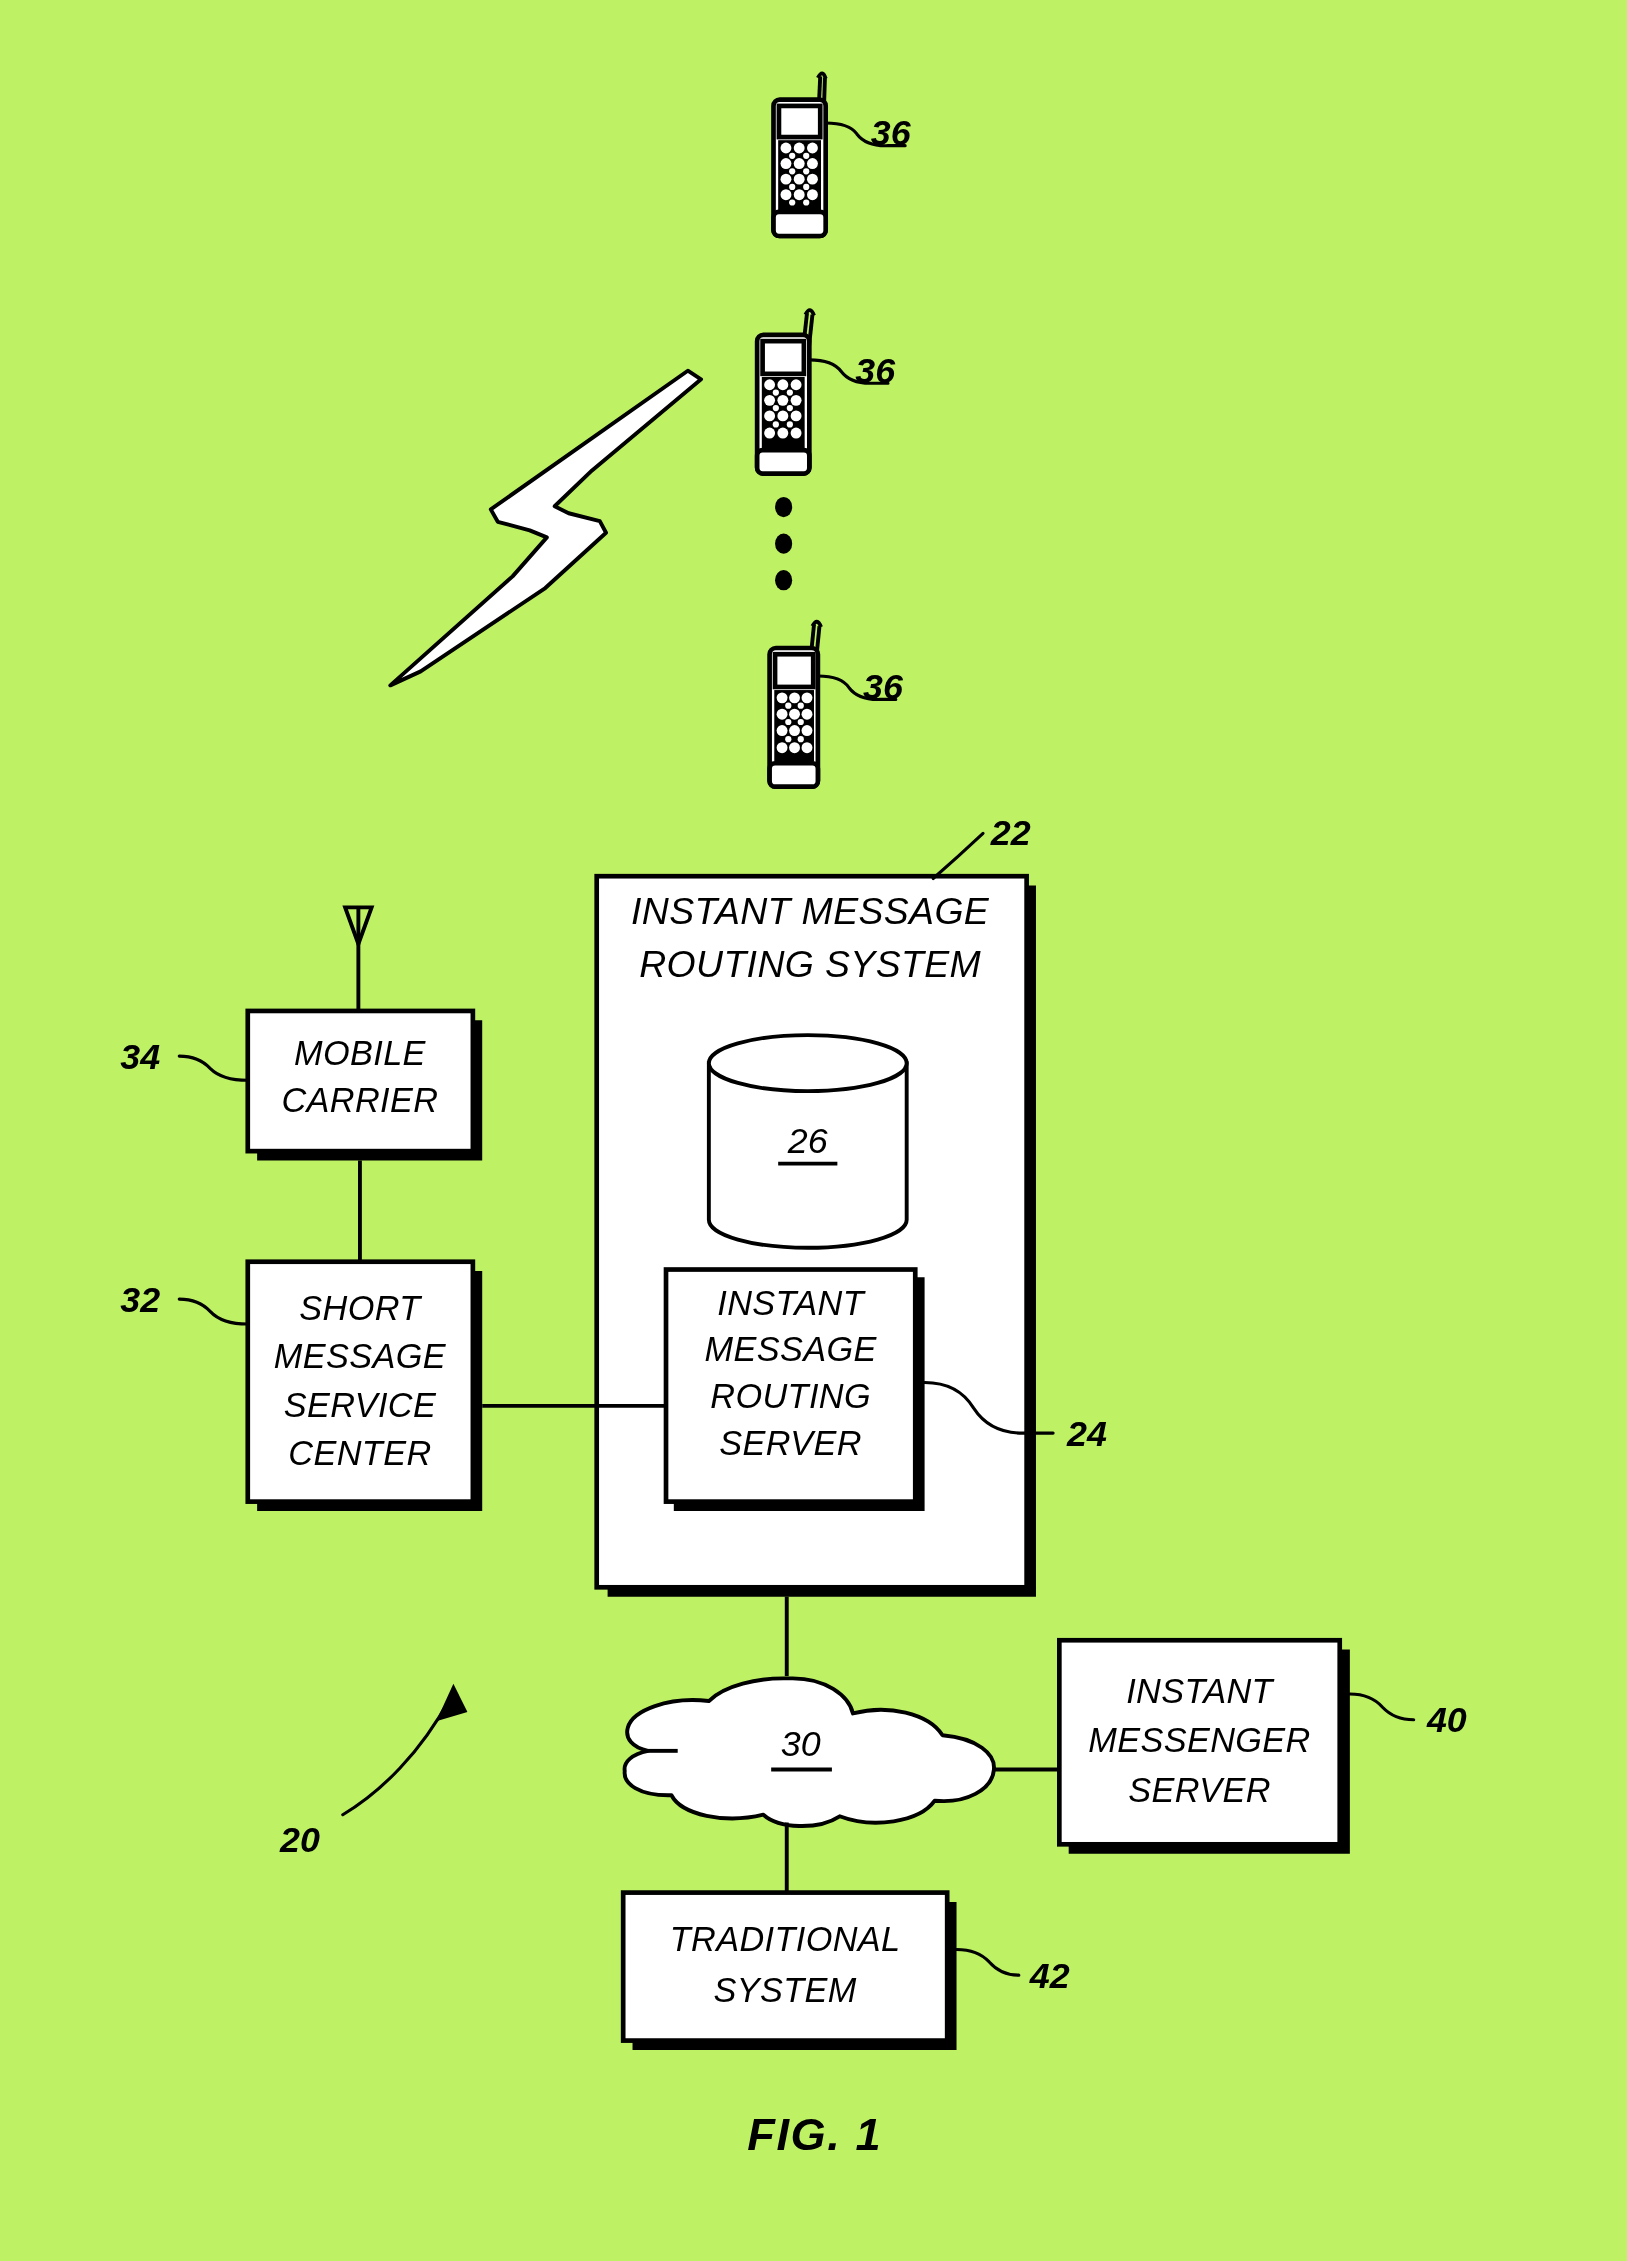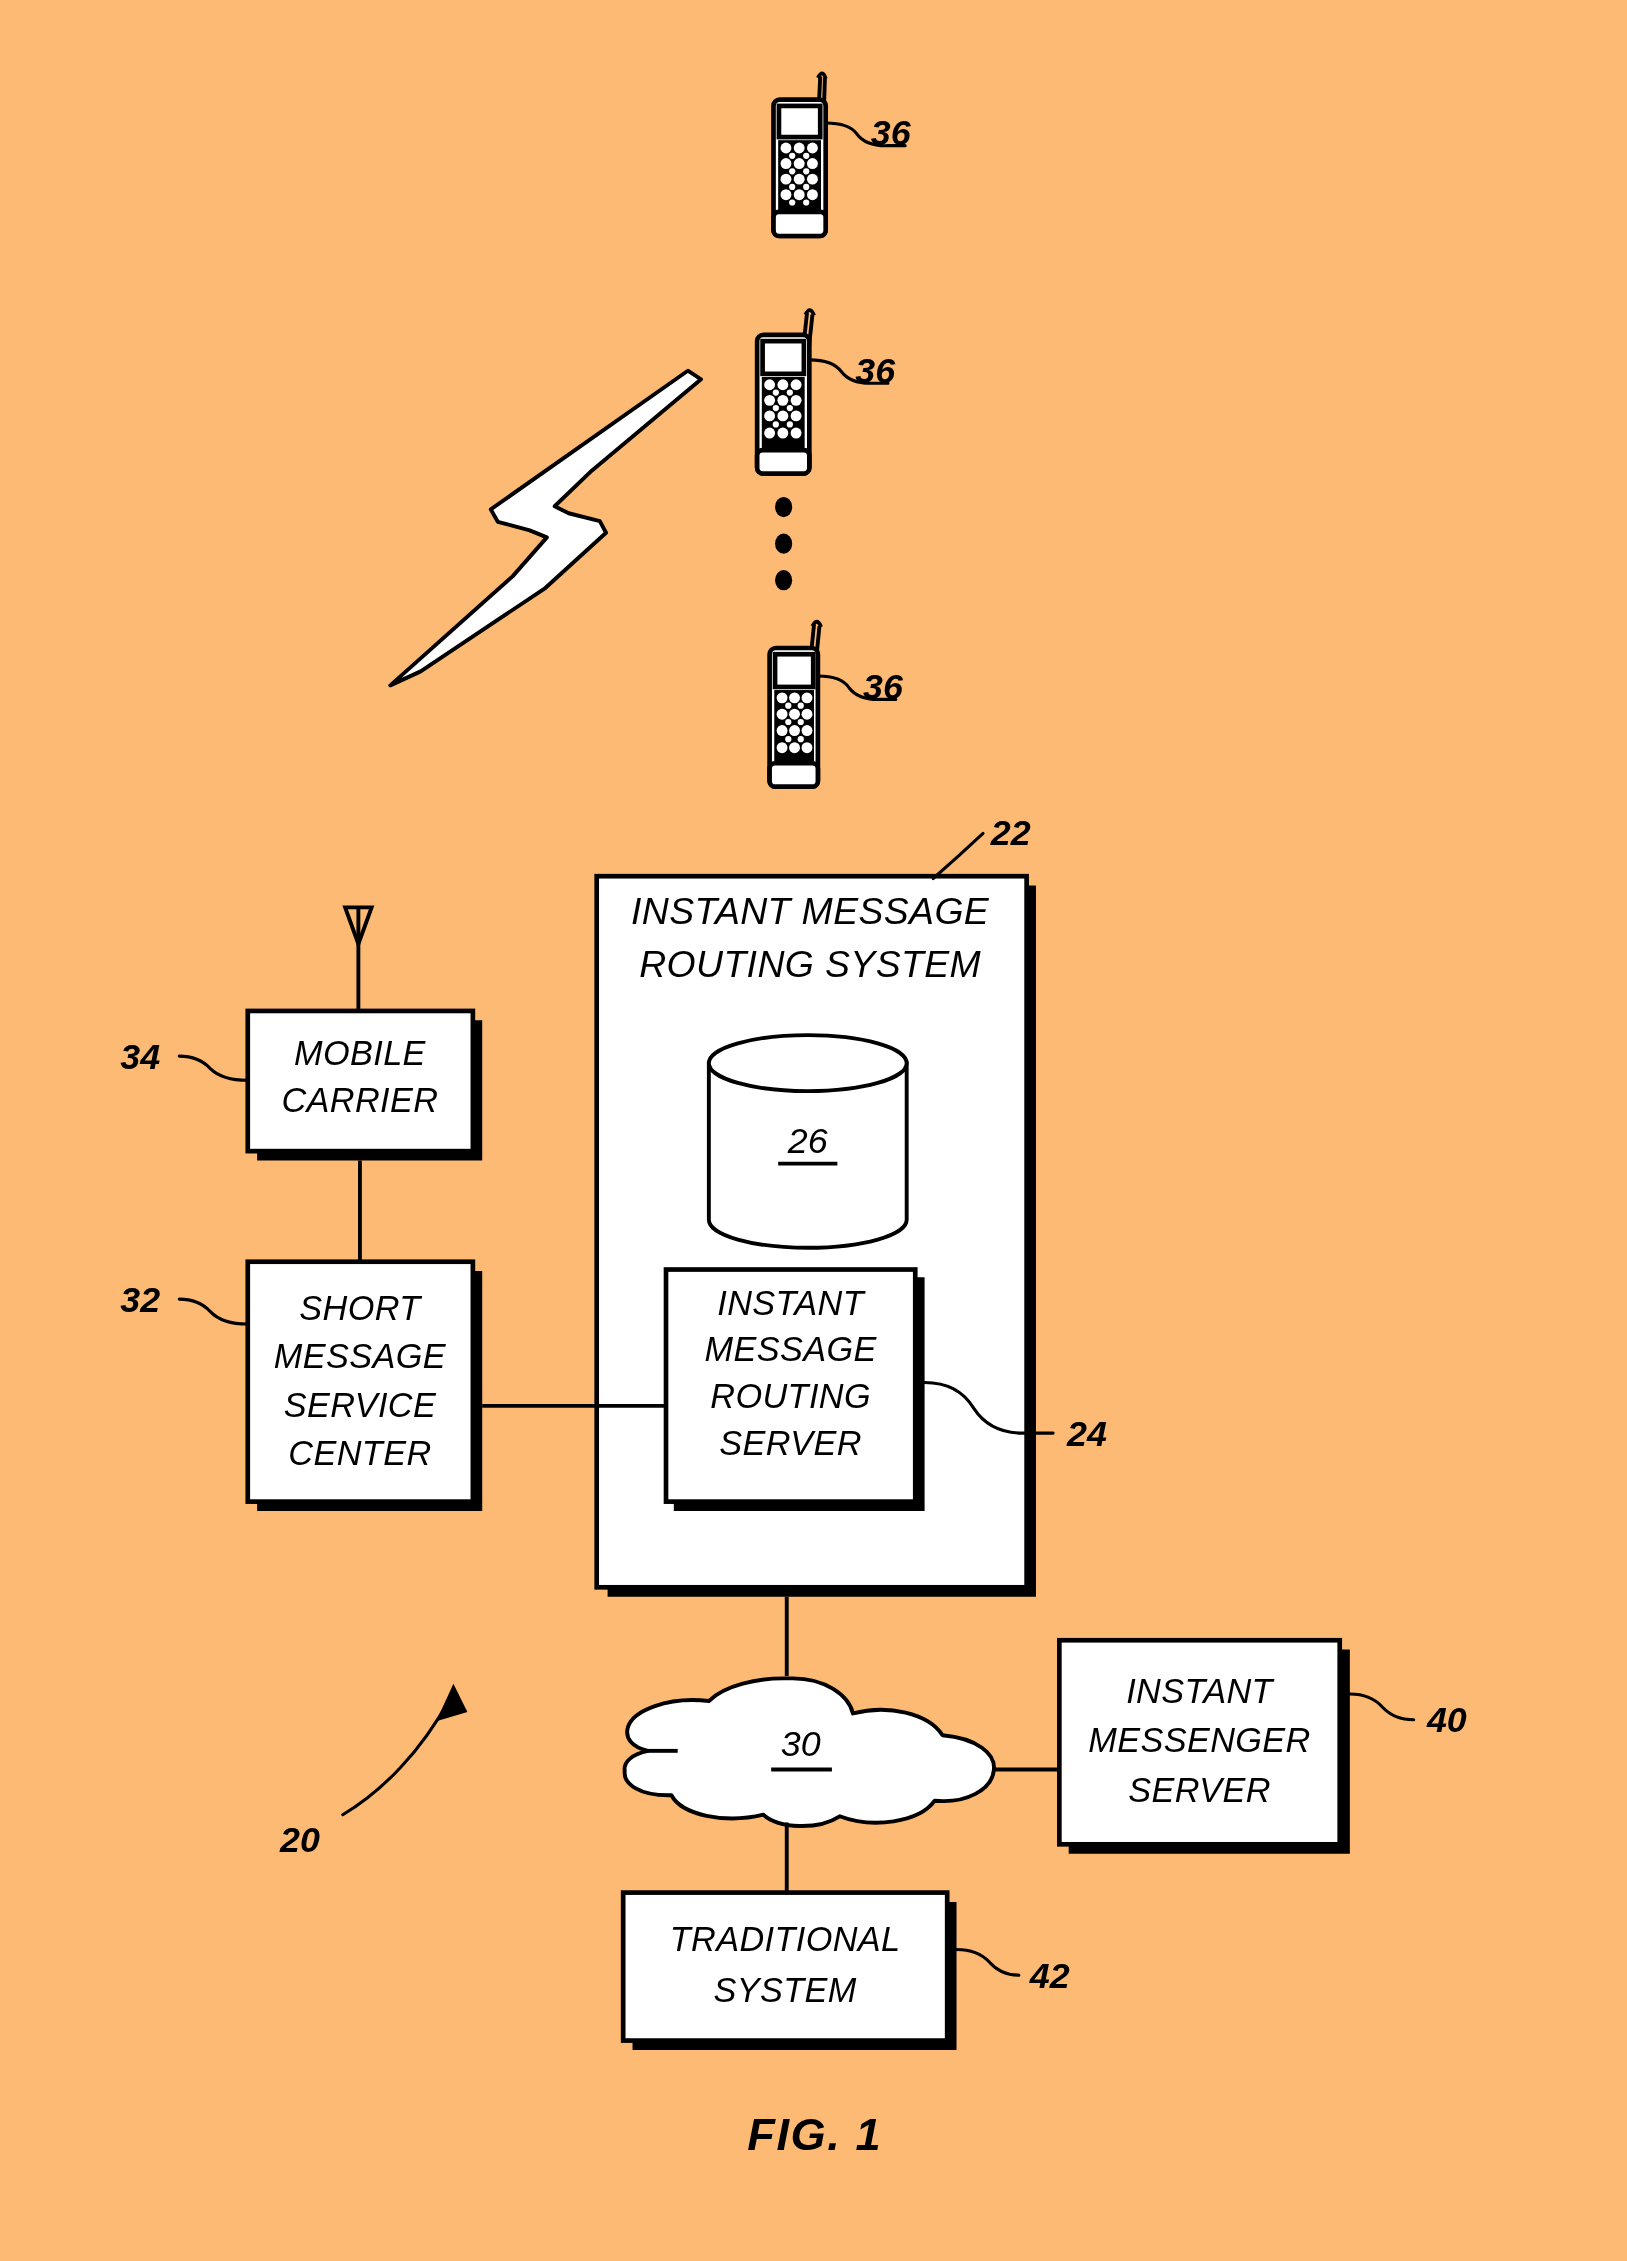--- a/index.html
+++ b/index.html
@@ -8,21 +8,21 @@
     padding: 0;
     background: #ffffff;
   }
   body {
     font-family: "Liberation Sans", sans-serif;
   }
   #figure-root {
     position: relative;
     width: 1628px;
     height: 2261px;
-    background: #fdba74;
+    background: #bef264;
     overflow: hidden;
   }
   #figure-svg {
     position: absolute;
     left: 0;
     top: 0;
     width: 1628px;
     height: 2261px;
     display: block;
   }

